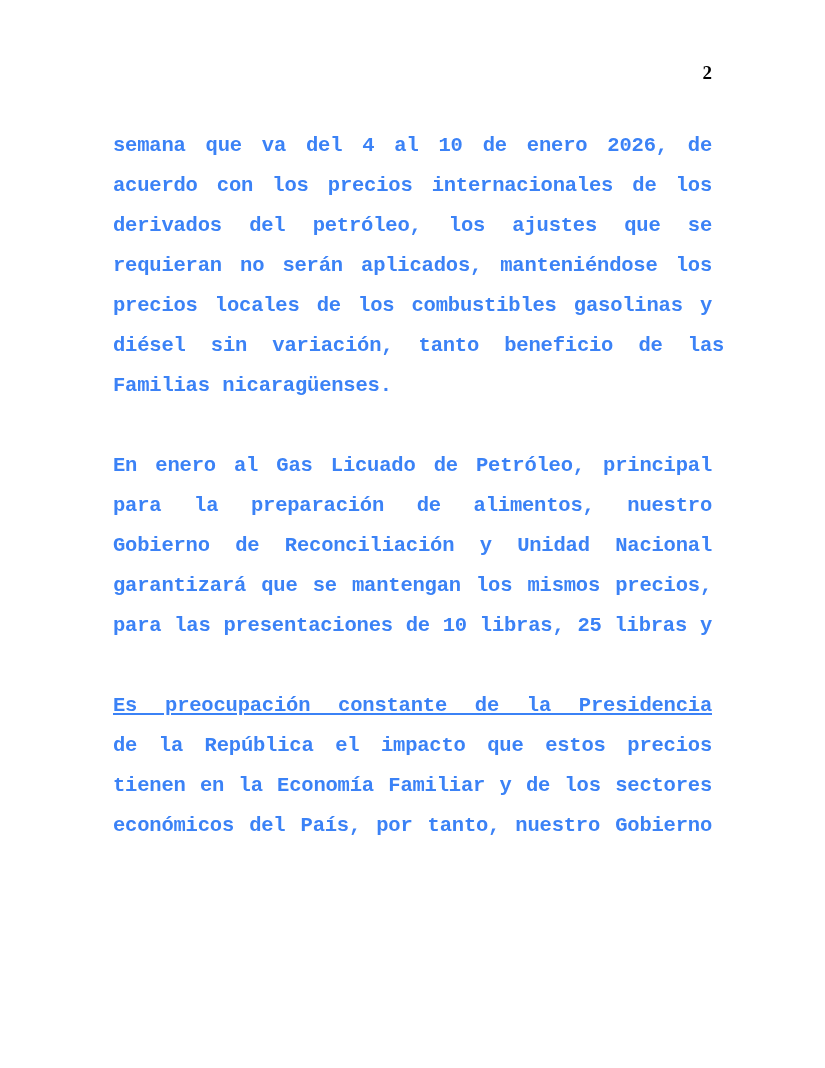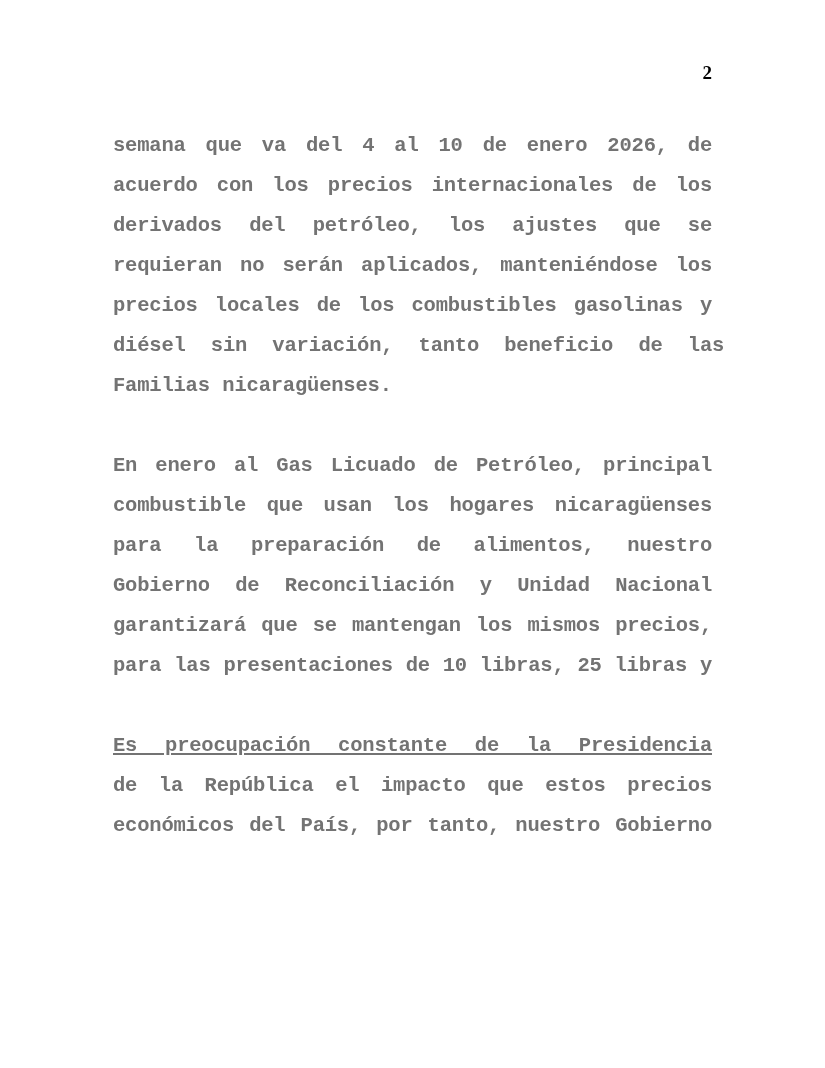--- a/index.html
+++ b/index.html
@@ -48,21 +48,21 @@
     width: 599px;
   }
 
   .paragraph {
     margin: 0 0 40px 0;
     padding: 0;
     font-family: "Liberation Mono", "DejaVu Sans Mono", monospace;
     font-weight: bold;
     font-size: 20.5px;
     line-height: 40px;
-    color: #737373;
+    color: #3b82f6;
     text-align: justify;
     text-justify: inter-word;
     -webkit-hyphens: none;
     hyphens: none;
     word-spacing: 0.02em;
     letter-spacing: -0.2px;
   }
 
   .paragraph:last-child {
     margin-bottom: 0;
@@ -94,27 +94,27 @@
       <span class="line" style="word-spacing: 7.049px;">acuerdo con los precios internacionales de los</span>
       <span class="line" style="word-spacing: 15.117px;">derivados del petróleo, los ajustes que se</span>
       <span class="line" style="word-spacing: 6.041px;">requieran no serán aplicados, manteniéndose los</span>
       <span class="line" style="word-spacing: 5.034px;">precios locales de los combustibles gasolinas y</span>
       <span class="line" style="word-spacing: 13.102px;">diésel sin variación, tanto beneficio de las</span>
       <span class="line last">Familias nicaragüenses.</span>
     </p>
 
     <p class="paragraph">
       <span class="line" style="word-spacing: 4.315px;">En enero al Gas Licuado de Petróleo, principal</span>
-      <span class="line" style="word-spacing: 8.459px;">combustible que usan los hogares nicaragüenses</span>
       <span class="line" style="word-spacing: 20.563px;">para la preparación de alimentos, nuestro</span>
       <span class="line" style="word-spacing: 13.3px;">Gobierno de Reconciliación y Unidad Nacional</span>
       <span class="line" style="word-spacing: 3.016px;">garantizará que se mantengan los mismos precios,</span>
       <span class="line" style="word-spacing: 0.75px;">para las presentaciones de 10 libras, 25 libras y</span>
     </p>
 
     <p class="paragraph">
       <span class="line" style="word-spacing: 15.722px; text-decoration: underline;">Es preocupación constante de la Presidencia</span>
       <span class="line" style="word-spacing: 9.5px;">de la República el impacto que estos precios</span>
+      <span class="line" style="word-spacing: 2.262px;">tienen en la Economía Familiar y de los sectores</span>
       <span class="line" style="word-spacing: 3.016px;">económicos del País, por tanto, nuestro Gobierno</span>
     </p>
 
   </div>
 </div>
 
 </body></html>

